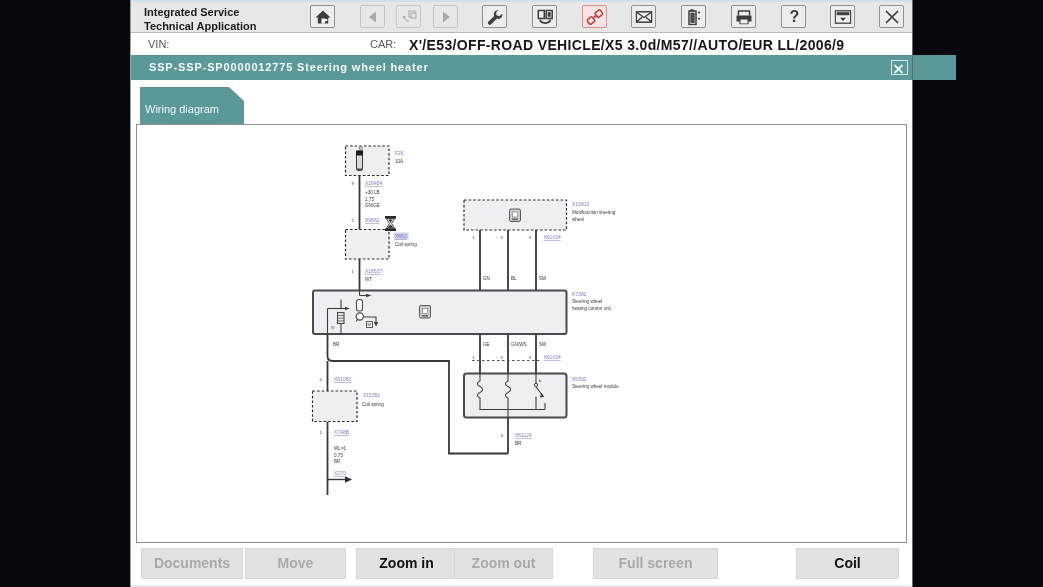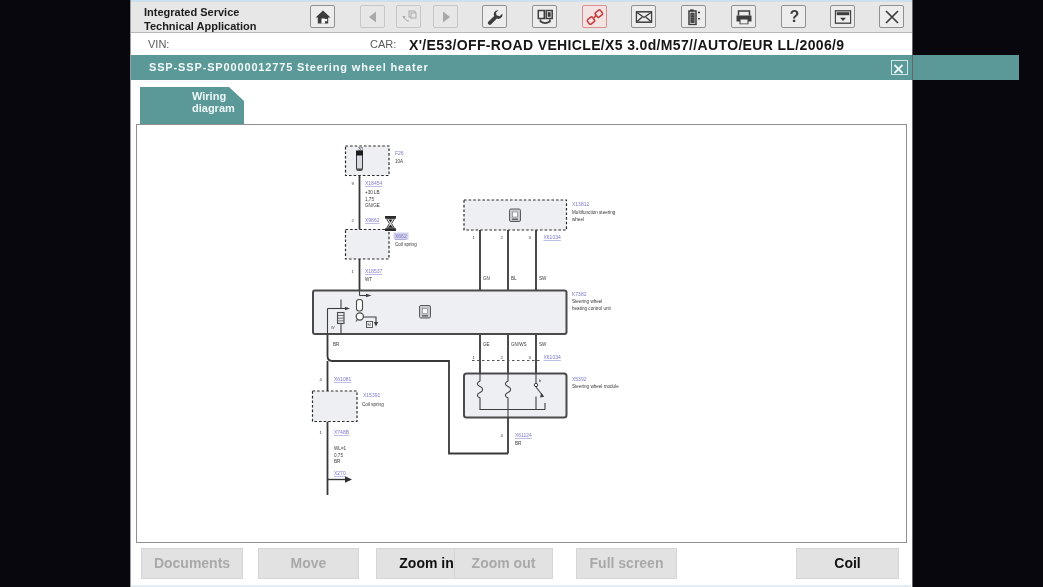--- a/index.html
+++ b/index.html
@@ -17,28 +17,28 @@
   .tbtn{position:absolute;top:5px;width:25px;height:23px;box-sizing:border-box;
         border:1px solid #909090;background:#ededed;border-radius:2px;}
   .tbtn svg{position:absolute;left:50%;top:50%;transform:translate(-50%,-50%);}
   .tbtn.dis{border-color:#c6c6c6;background:#e7e7e7;}
   .tbtn.red{border-color:#d98f8f;background:#f4e3e3;}
   
   .vinrow{position:absolute;left:0;top:33px;width:783px;height:21px;background:#ffffff;}
   .vinrow .lab{position:absolute;top:5px;font-size:11px;color:#5a5a5a;}
   .vinrow .val{position:absolute;top:4px;font-size:14px;font-weight:bold;color:#161616;letter-spacing:0.35px;}
   
-  .teal{position:absolute;left:0;top:55px;width:889px;height:25px;background:#5b9898;}
+  .teal{position:absolute;left:0;top:55px;width:826px;height:25px;background:#5b9898;}
   .teal .t{position:absolute;left:19px;top:6px;font-size:11px;font-weight:bold;color:#f2fafa;letter-spacing:0.85px;}
   .teal .x{position:absolute;left:761px;top:5px;width:17px;height:15px;border:1px solid #cfe7e7;
            box-sizing:border-box;}
   
   .tab{position:absolute;left:10px;top:87px;width:104px;height:38px;background:#5b9898;
        clip-path:polygon(0 0,89px 0,104px 14px,104px 38px,0 38px);}
-  .tab .t{position:absolute;left:5px;top:3px;font-size:11px;font-weight:bold;color:#eef8f8;margin-left:47px;}
+  .tab .t{position:absolute;left:5px;top:16px;font-size:11px;font-weight:normal;color:#eef8f8;}
   
   .content{position:absolute;left:6px;top:124px;width:771px;height:419px;background:#ffffff;
            border:1px solid #8f8f8f;box-sizing:border-box;}
   
   .bbtn{position:absolute;top:548px;height:31px;background:#e2e2e2;border:1px solid #d6d6d6;
         box-sizing:border-box;font-size:14px;font-weight:bold;text-align:center;line-height:29px;}
   .bbtn.dis{color:#a9a9a9;}
   .bbtn.en{color:#111;}
 </style>
 </head>
@@ -294,21 +294,21 @@
         <text x="363.5" y="234">2</text>
         <text x="391.5" y="234">3</text>
         <text x="363.5" y="312">4</text>
         <text x="182.5" y="256">4</text>
         <text x="182.5" y="309">1</text>
       </g>
     </svg>
   </div>
 
   <div class="bbtn dis" style="left:11px;width:102px;">Documents</div>
-  <div class="bbtn dis" style="left:128px;width:101px;">Move</div>
-  <div class="bbtn en" style="left:246px;width:101px;">Zoom in</div>
+  <div class="bbtn dis" style="left:115px;width:101px;">Move</div>
+  <div class="bbtn en" style="left:226px;width:101px;">Zoom in</div>
   <div class="bbtn dis" style="left:324px;width:99px;">Zoom out</div>
-  <div class="bbtn dis" style="left:446px;width:101px;">Full screen</div>
+  <div class="bbtn dis" style="left:463px;width:125px;">Full screen</div>
   <div class="bbtn en" style="left:666px;width:103px;">Coil</div>
   <div class="botline"></div>
   <div class="edgeL"></div>
   <div class="edgeR"></div>
 </div>
 
 </body></html>

